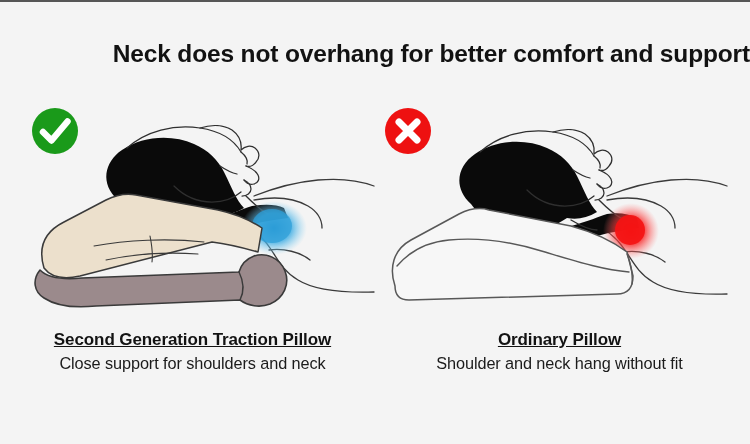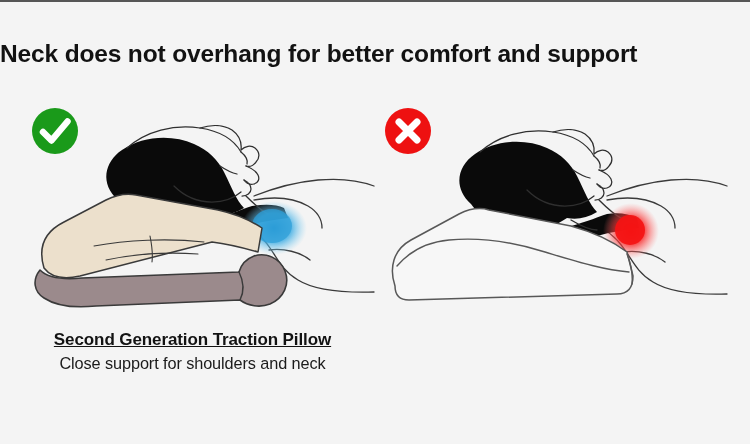--- a/index.html
+++ b/index.html
@@ -26,21 +26,21 @@
     top: 0; left: 0;
     width: 750px;
     height: 2px;
     background: #565656;
   }
   #headline {
     position: absolute;
     top: 40px;
     left: 0;
     width: 750px;
-    text-align: left;
+    text-align: right;
     font-size: 24.5px;
     font-weight: bold;
     color: #121212;
     letter-spacing: -0.15px;
     white-space: nowrap;
   }
   .panel {
     position: absolute;
     top: 100px;
     width: 355px;
@@ -254,15 +254,17 @@
       </g>
     </svg>
   </div>
 
   <div class="caption-block" id="caption-left">
     <div class="caption-title">Second Generation Traction Pillow</div>
     <div class="caption-sub">Close support for shoulders and neck</div>
   </div>
 
   <div class="caption-block" id="caption-right">
+    <div class="caption-title">Ordinary Pillow</div>
+    <div class="caption-sub">Shoulder and neck hang without fit</div>
   </div>
 
 </div>
 
 </body></html>

